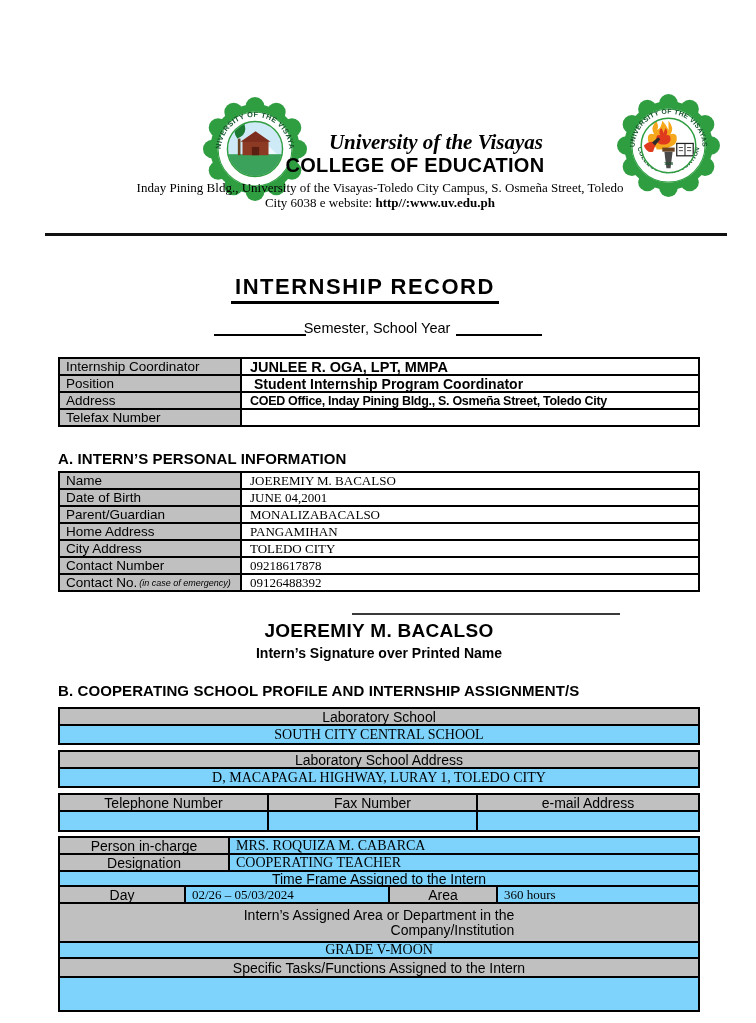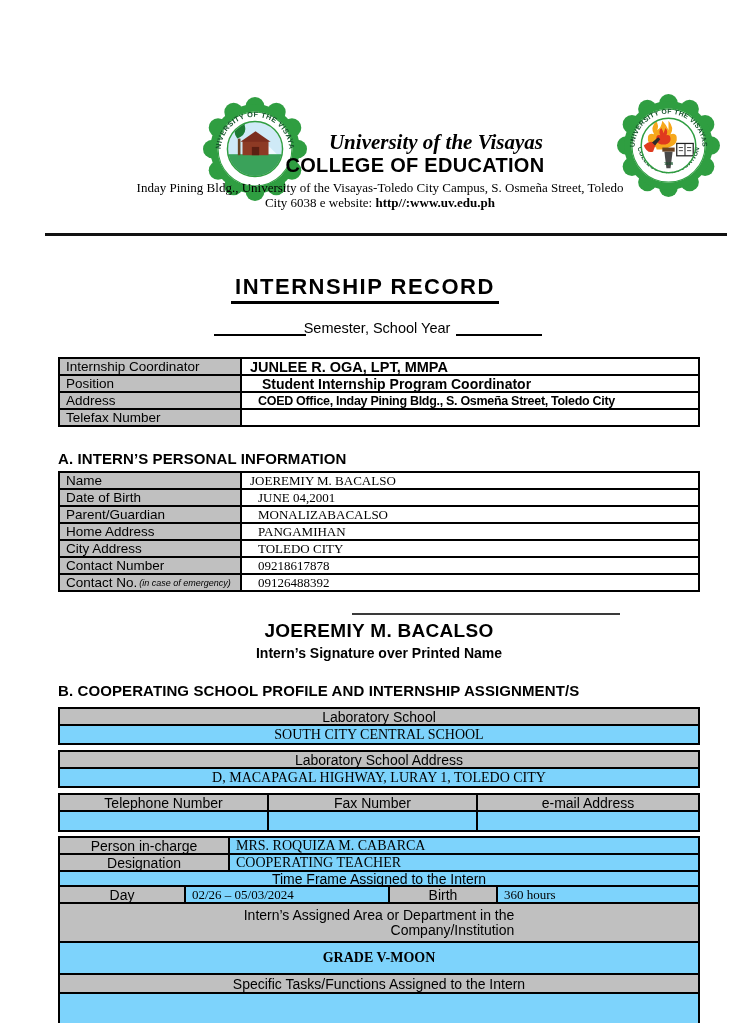--- a/index.html
+++ b/index.html
@@ -23,21 +23,21 @@
   .title-wrap span { display:inline-block; font-weight:bold; font-size:22px; letter-spacing:1.5px;
                      border-bottom:3px solid #000; padding:0 4px 1px 4px; margin-left:-26px; }
   .semester { left:0; top:320px; width:756px; text-align:center; font-size:14.5px; }
   .blank { display:inline-block; height:14px; border-bottom:2px solid #000; vertical-align:bottom; }
   .blank.l { width:92px; margin-right:-2px; }
   .blank.r { width:86px; margin-left:6px; }
 
   
   .ftable { left:58px; width:642px; }
   .frow { display:flex; align-items:center; border:2px solid #000; height:19px; background:#fff; }
-  .frow + .frow { margin-top:-2px;gap:8px; }
+  .frow + .frow { margin-top:-2px; }
   .fl { width:182px; height:100%; background:#c0c0c0; border-right:2px solid #000;
         display:flex; align-items:center; padding-left:6px; font-size:13.5px; }
   .fv { flex:1; padding-left:8px; font-size:13px; font-family:"Liberation Serif", serif;
         white-space:nowrap; overflow:hidden; }
   .fv.bold-sans { font-family:"Liberation Sans", sans-serif; font-weight:bold; font-size:14px; }
   .fv.cond { font-family:"Liberation Sans", sans-serif; font-weight:bold; font-size:12.5px; letter-spacing:-.3px; }
   .note { font-size:9px; font-style:italic; margin-left:2px; }
 
   .sec-h { left:58px; font-weight:bold; font-size:15px; letter-spacing:.1px; }
 
@@ -277,30 +277,30 @@
     <div class="brow" style="height:19px;">
       <div class="bc g sans14" style="width:170px;">Designation</div>
       <div class="bc left serif14" style="flex:1;">COOPERATING TEACHER</div>
     </div>
 
     <div class="brow center sans14" style="height:17px;">Time Frame Assigned to the Intern</div>
 
     <div class="brow" style="height:19px;">
       <div class="bc g sans14" style="width:126px;">Day</div>
       <div class="bc left serif14" style="width:204px; font-size:13px;">02/26 – 05/03/2024</div>
-      <div class="bc g sans14" style="width:108px;">Birth</div>
+      <div class="bc g sans14" style="width:108px;">Area</div>
       <div class="bc left serif14" style="flex:1; font-size:13px;">360 hours</div>
     </div>
 
     <div class="brow g center sans14 two-line" style="height:41px;">
       <div>
         <span>Intern’s Assigned Area or Department in the</span><br>
         <span>Company/Institution</span>
       </div>
     </div>
-    <div class="brow center serif14" style="height:34px;font-weight:bold;">GRADE V-MOON</div>
+    <div class="brow center serif14" style="height:18px;">GRADE V-MOON</div>
 
     <div class="brow g center sans14" style="height:21px;">Specific Tasks/Functions Assigned to the Intern</div>
     <div class="brow" style="height:36px;"></div>
 
   </div>
 
 </div>
 
 </body></html>

